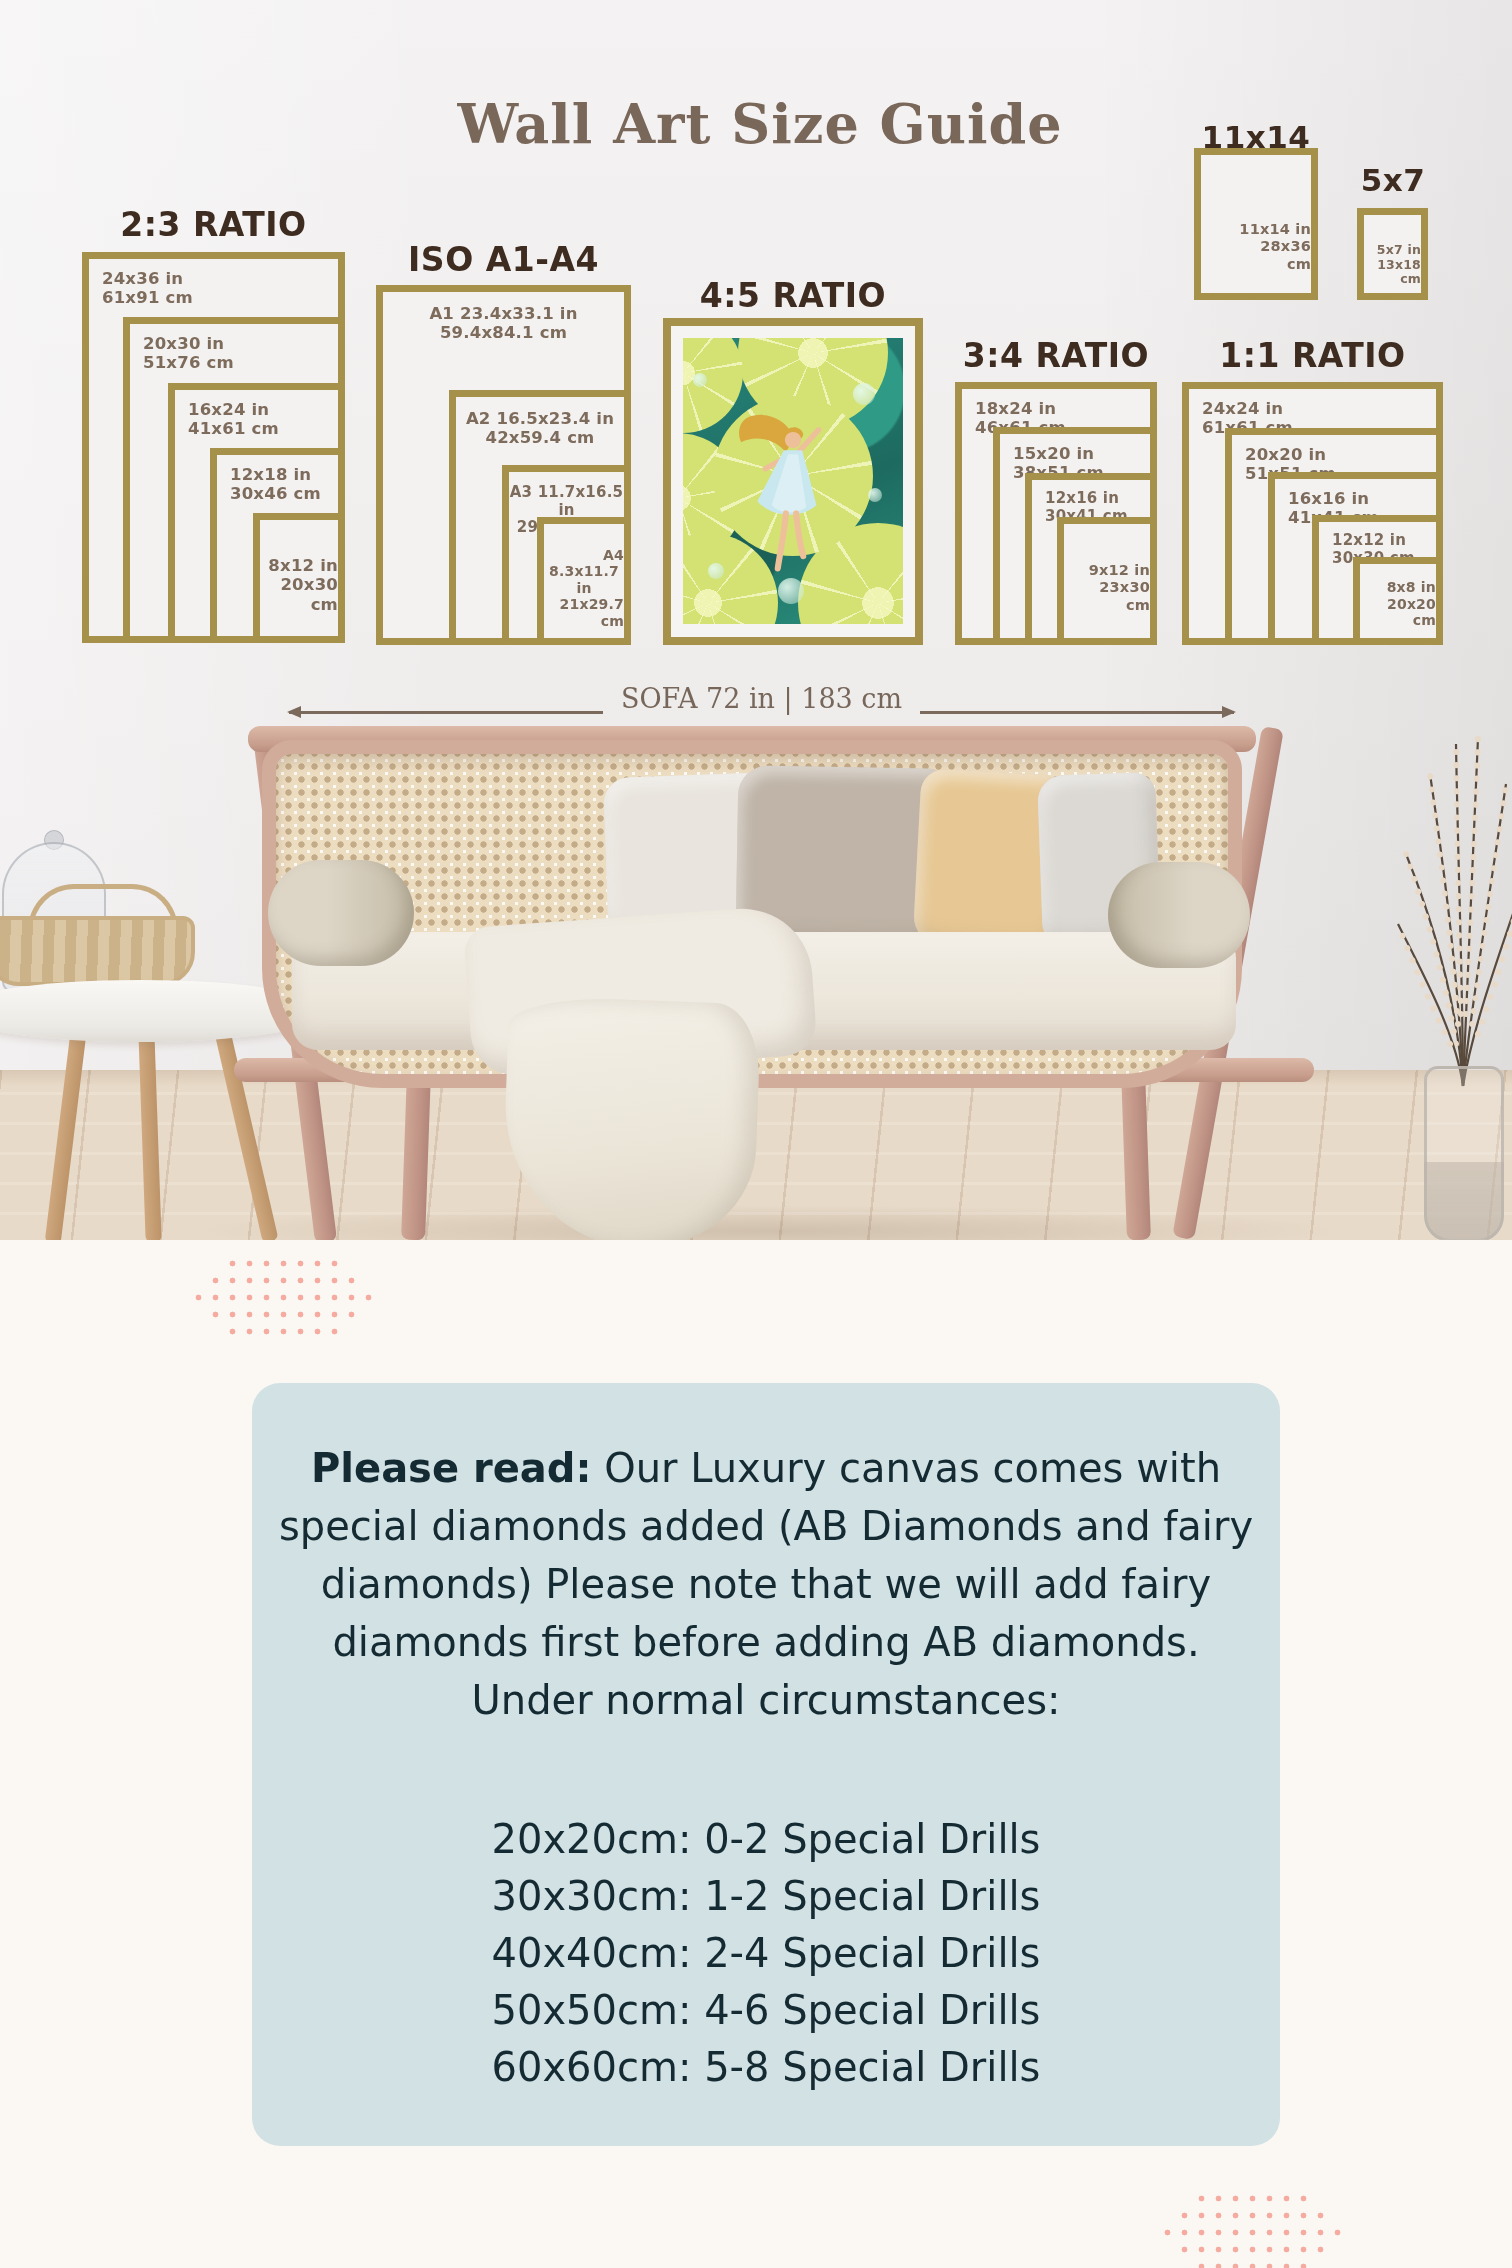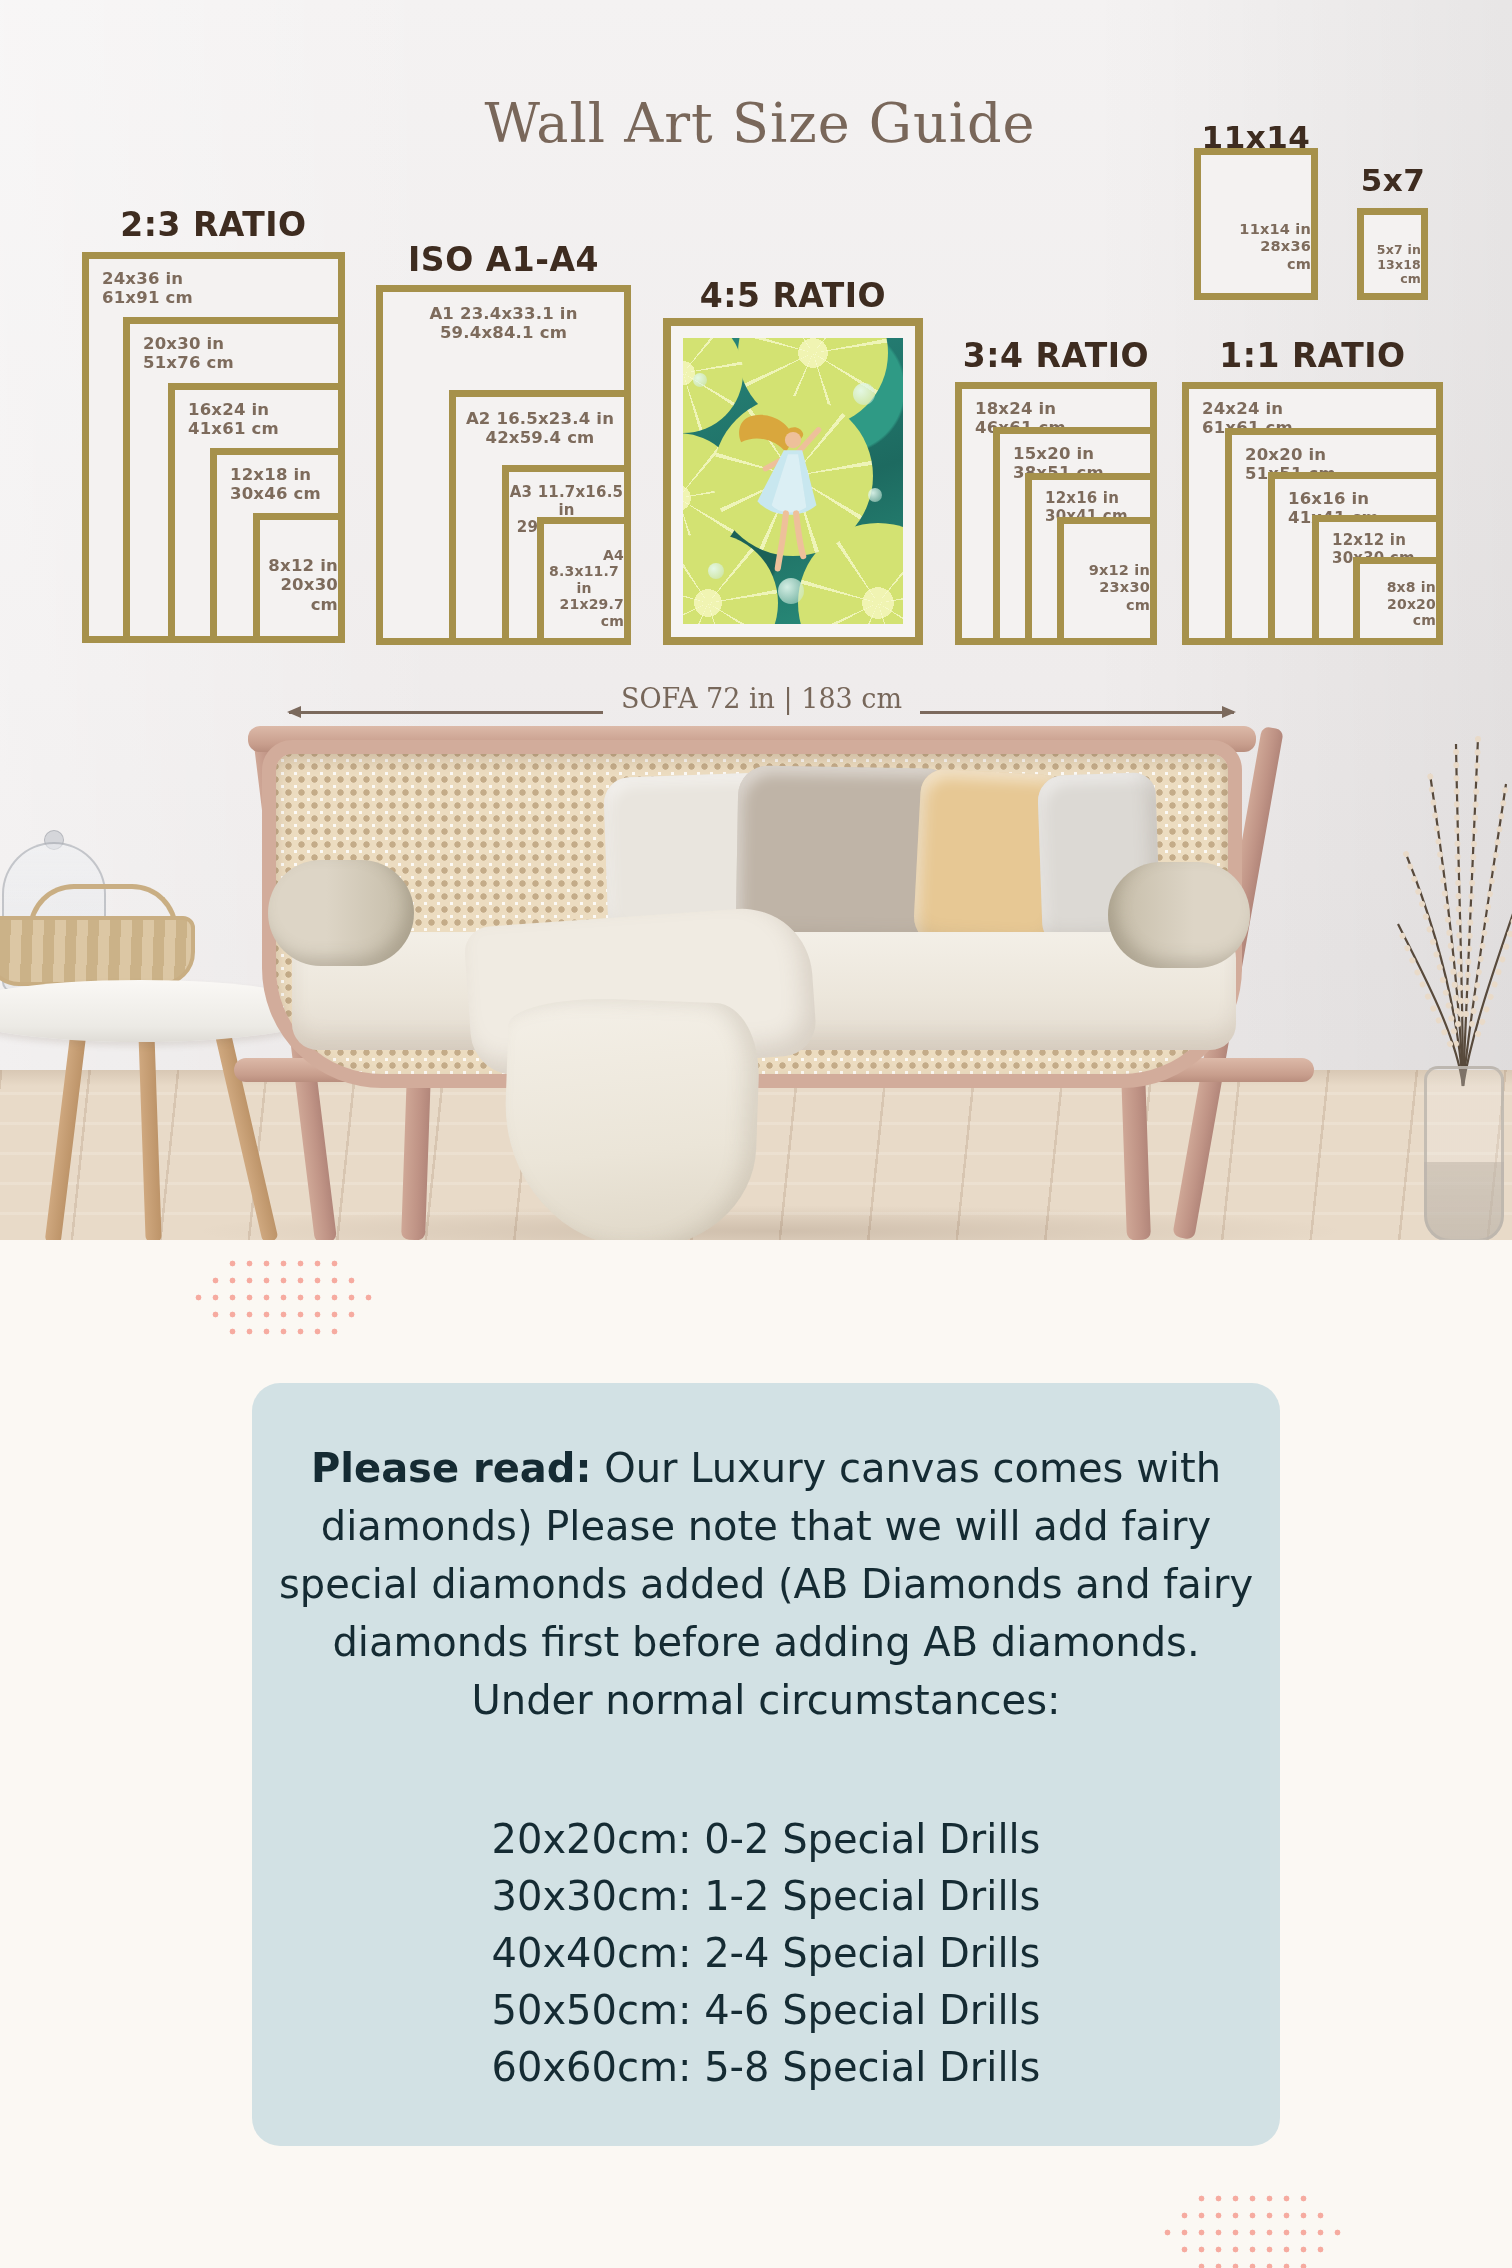--- a/index.html
+++ b/index.html
@@ -56,21 +56,21 @@
   .basket-handle{position:absolute;left:28px;top:884px;width:150px;height:46px;box-sizing:border-box;
     border:5px solid #c9ae83;border-bottom:none;border-radius:80px 80px 0 0;}
   .vase{position:absolute;left:1424px;top:1066px;width:80px;height:176px;box-sizing:border-box;
     border:3px solid rgba(186,180,172,.8);border-radius:14px 14px 26px 26px;
     background:linear-gradient(180deg,rgba(240,238,235,.25) 0%,rgba(240,238,235,.25) 55%,rgba(196,188,178,.6) 55%,rgba(186,178,168,.65) 100%);}
   .branches{position:absolute;left:1378px;top:714px;}
   .br{fill:none;stroke:#584a3c;stroke-width:2.2;}
   .bud{fill:none;stroke:#e9dac8;stroke-width:6;stroke-dasharray:0.1 13;stroke-linecap:round;}
   
   .title{position:absolute;left:400px;top:92px;width:720px;text-align:center;z-index:3;
-    font-family:"DejaVu Serif","Liberation Serif",serif;font-weight:normal;font-size:54px;color:var(--taupe);letter-spacing:1px;}
+    font-family:"DejaVu Serif","Liberation Serif",serif;font-weight:bold;font-size:54px;color:var(--taupe);letter-spacing:1px;}
   .bhead{position:absolute;z-index:3;text-align:center;font-weight:bold;font-size:33px;color:var(--brown);letter-spacing:.5px;}
   .frames{position:absolute;z-index:2;}
   .fr{position:absolute;right:0;bottom:0;box-sizing:border-box;border:7px solid var(--gold);background:#f4f2f1;}
   .fl{font-size:16.5px;font-weight:bold;color:var(--label);line-height:1.18;letter-spacing:.2px;}
   .fl .ln{display:block;}
   .fl-tl{position:absolute;top:10px;left:13px;text-align:left;}
   .fl-ct{position:absolute;top:12px;left:0;right:0;text-align:center;}
   .fl-c{position:absolute;inset:0;display:flex;flex-direction:column;justify-content:center;align-items:flex-end;text-align:center;padding-top:14px;}
   .art-frame{position:absolute;left:663px;top:318px;width:260px;height:327px;box-sizing:border-box;
     border:8px solid var(--gold);background:#f6f4f2;z-index:2;}
@@ -350,22 +350,22 @@
     <div class="dr" style="width:119px;"></div>
     <div class="dr" style="width:153px;"></div>
     <div class="dr" style="width:187px;"></div>
     <div class="dr" style="width:153px;"></div>
     <div class="dr" style="width:119px;"></div>
   </div>
 
   <div class="notice">
     <div class="n-para">
       <div><b>Please read:</b><span> Our Luxury canvas comes with</span></div>
+      <div>special diamonds added (AB Diamonds and fairy</div>
       <div>diamonds) Please note that we will add fairy</div>
-      <div>special diamonds added (AB Diamonds and fairy</div>
       <div>diamonds first before adding AB diamonds.</div>
       <div>Under normal circumstances:</div>
     </div>
     <div class="n-drills">
       <div>20x20cm: 0-2 Special Drills</div>
       <div>30x30cm: 1-2 Special Drills</div>
       <div>40x40cm: 2-4 Special Drills</div>
       <div>50x50cm: 4-6 Special Drills</div>
       <div>60x60cm: 5-8 Special Drills</div>
     </div>

